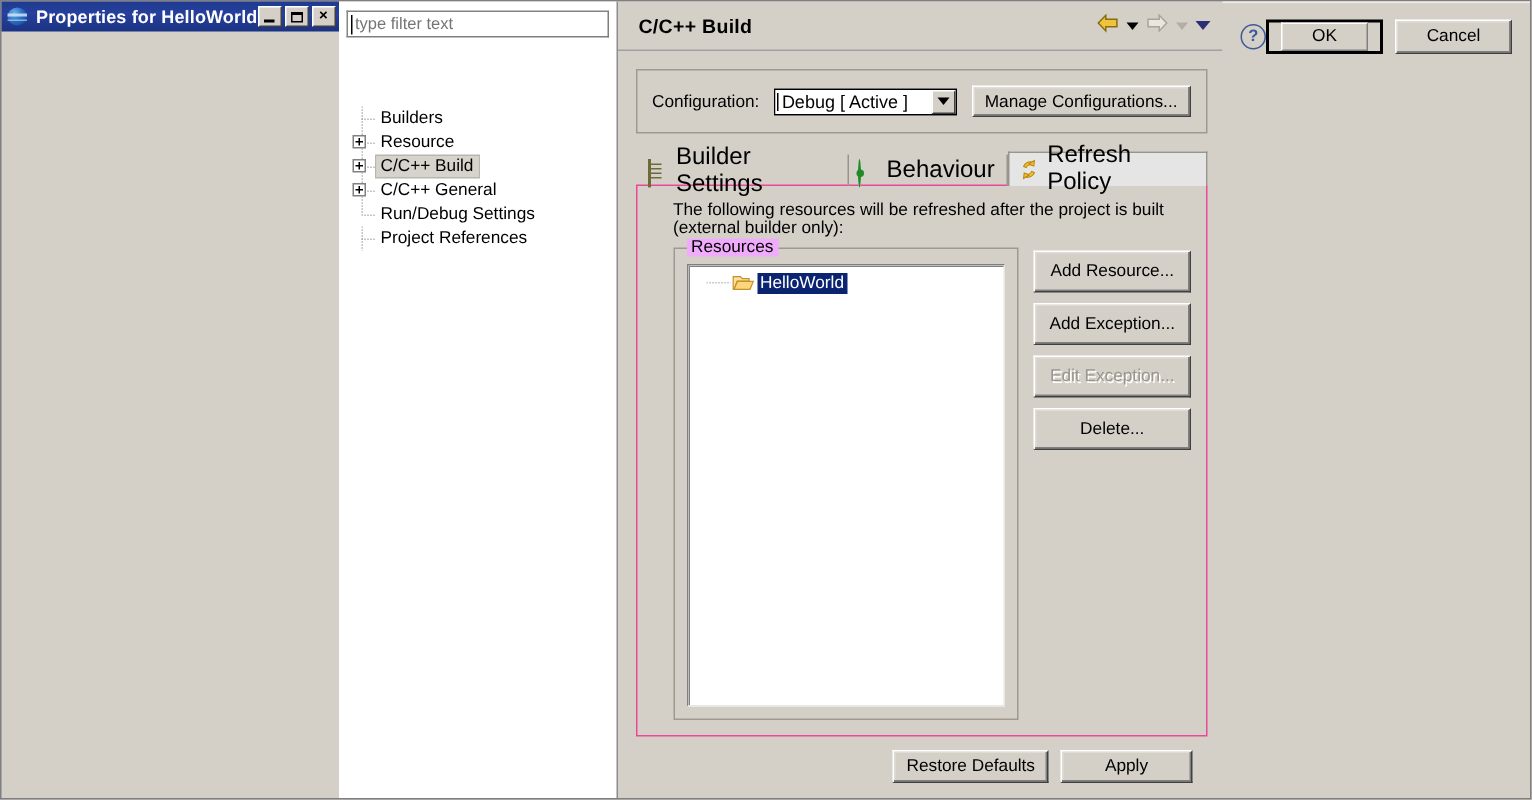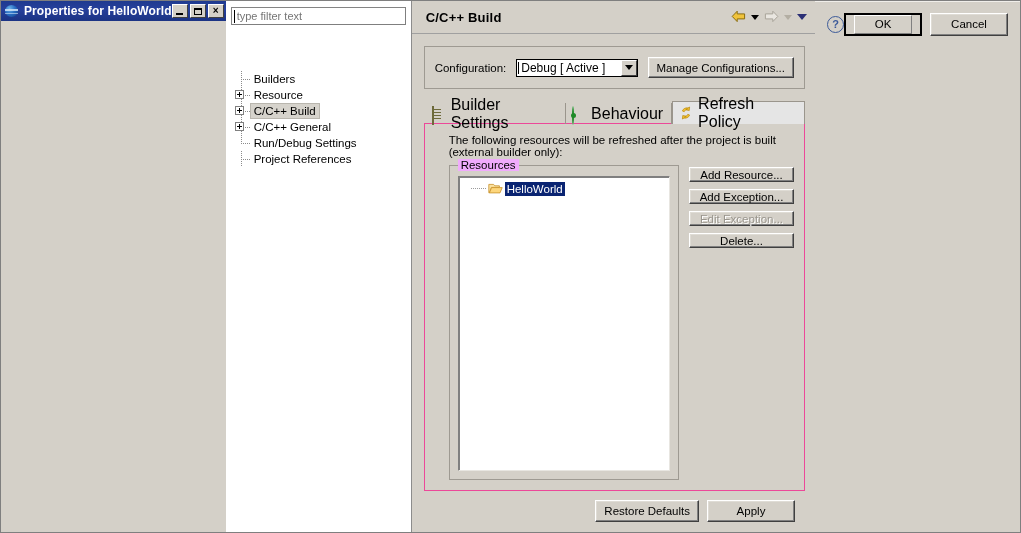--- a/index.html
+++ b/index.html
@@ -300,21 +300,21 @@
   .folder-ico { width:15px;height:13px;position:relative;flex:0 0 15px;margin-right:2px; }
   .res-label {
     background:#0a2472; color:#fff; font-size:11.5px;
     padding:0 2px; line-height:14px;
   }
   .side-buttons {
     width:105px; flex:0 0 105px;
     display:flex; flex-direction:column; gap:7px;
     padding-top:2px;
   }
-  .side-buttons .btn { width:100%; height:15px; }
+  .side-buttons .btn { width:100%; height:28px; }
 
   
   .content-footer {
     flex:0 0 auto; display:flex; justify-content:flex-end; gap:8px;
     padding:9px 10px 10px 0;
   }
   .content-footer .btn { height:22px; min-width:88px; }
   .dialog-footer {
     flex:0 0 auto; height:44px;
     display:flex; align-items:center;

